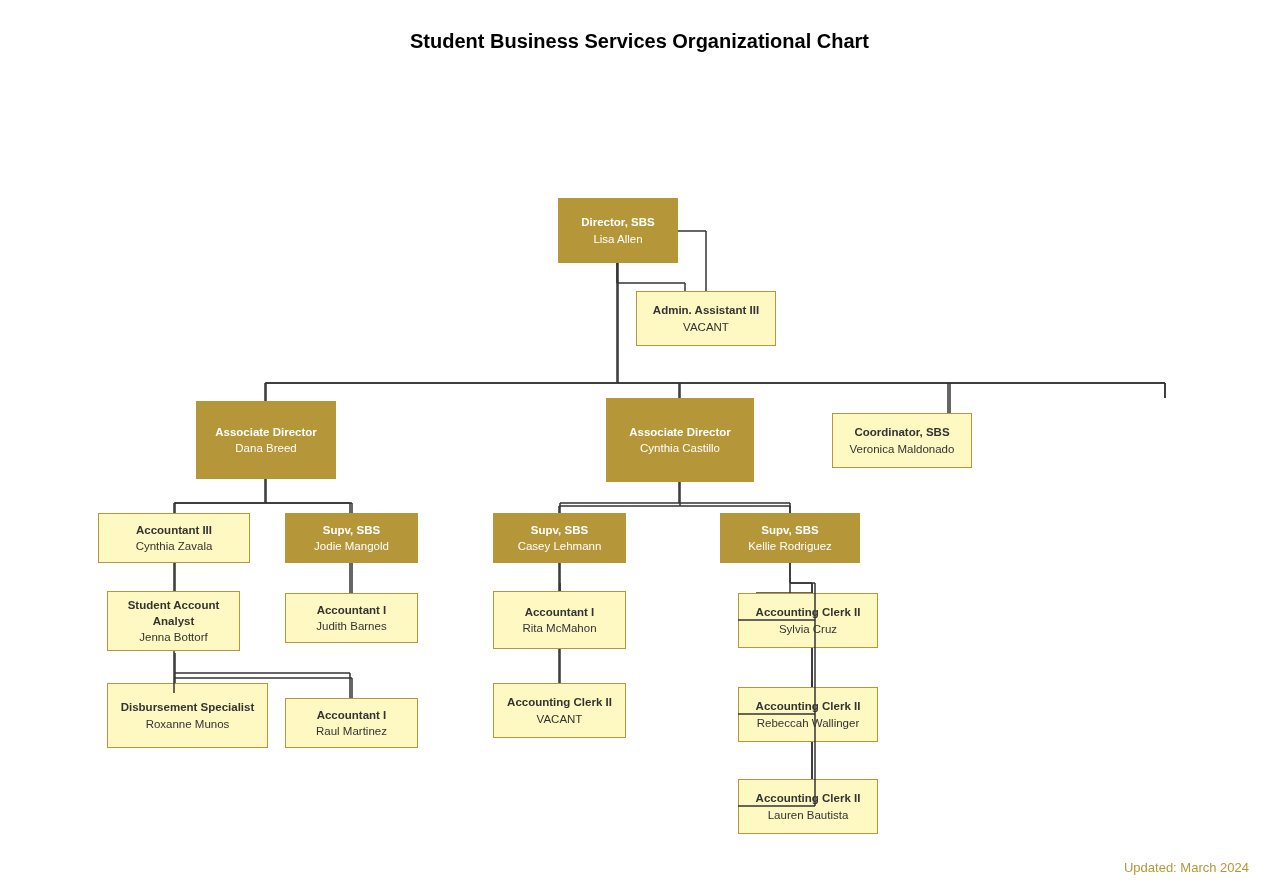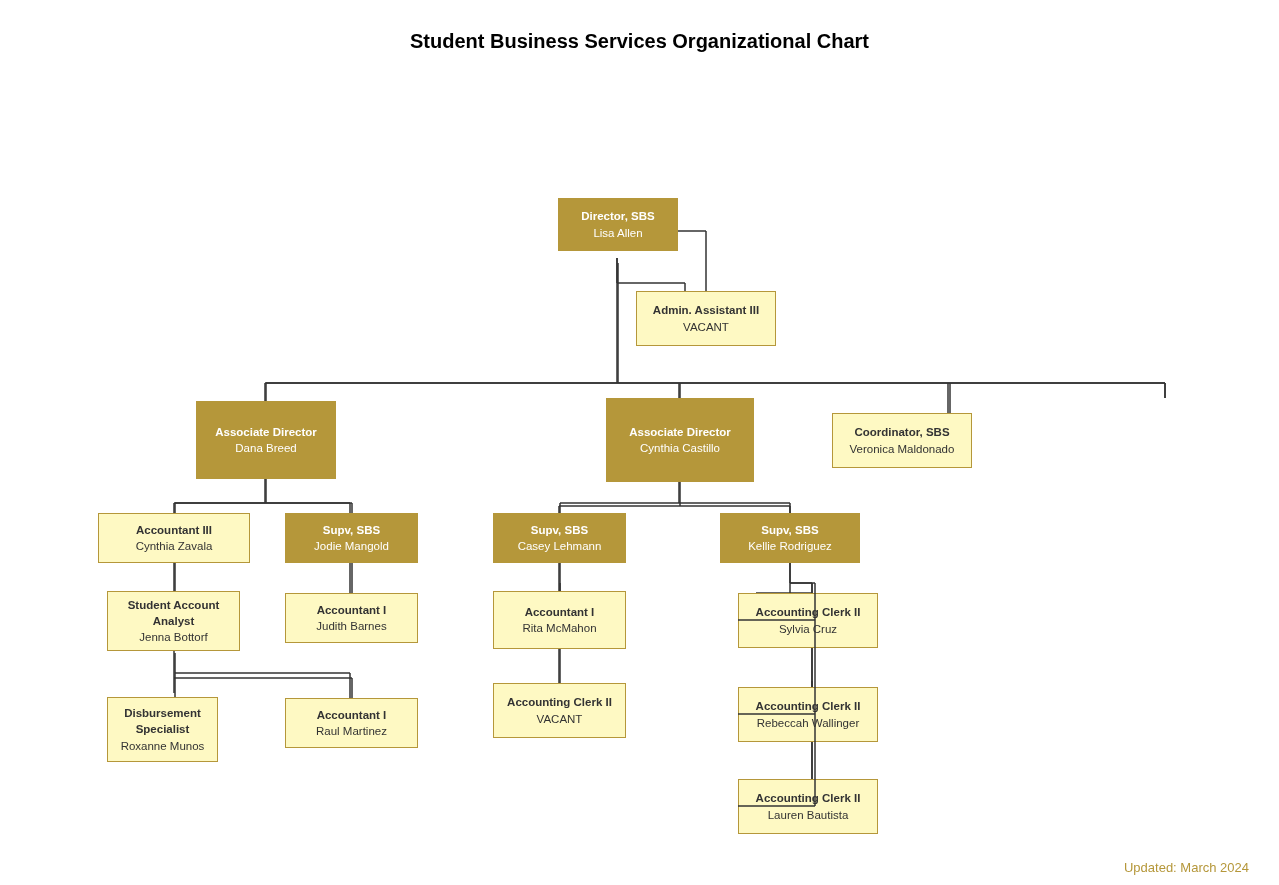--- a/index.html
+++ b/index.html
@@ -132,21 +132,21 @@
 
     <line x1="812" y1="608" x2="812" y2="700"></line>
     <line x1="812" y1="700" x2="812" y2="710"></line>
 
     <line x1="812" y1="520" x2="812" y2="710"></line>
     <line x1="812" y1="520" x2="756" y2="520"></line>
     <line x1="812" y1="615" x2="756" y2="615"></line>
     <line x1="812" y1="710" x2="756" y2="710"></line>
   </svg>
 
-  <div class="node" style="left:558px; top:125px; width:120px; height:53px;">
+  <div class="node" style="left:558px; top:125px; width:120px; height:65px;">
     <span class="title">Director, SBS</span>
     <span class="name">Lisa Allen</span>
   </div>
 
   <div class="node outline" style="left:636px; top:218px; width:140px; height:55px;">
     <span class="title">Admin. Assistant III</span>
     <span class="name">VACANT</span>
   </div>
 
   <div class="node" style="left:196px; top:328px; width:140px; height:78px;">
@@ -188,21 +188,21 @@
   <div class="node outline" style="left:107px; top:518px; width:133px; height:60px;">
     <span class="title">Student Account Analyst</span>
     <span class="name">Jenna Bottorf</span>
   </div>
 
   <div class="node outline" style="left:285px; top:520px; width:133px; height:50px;">
     <span class="title">Accountant I</span>
     <span class="name">Judith Barnes</span>
   </div>
 
-  <div class="node outline" style="left:107px; top:624px; width:111px; height:65px;">
+  <div class="node outline" style="left:107px; top:610px; width:161px; height:65px;">
     <span class="title">Disbursement Specialist</span>
     <span class="name">Roxanne Munos</span>
   </div>
 
   <div class="node outline" style="left:285px; top:625px; width:133px; height:50px;">
     <span class="title">Accountant I</span>
     <span class="name">Raul Martinez</span>
   </div>
 
   <div class="node outline" style="left:493px; top:518px; width:133px; height:58px;">

